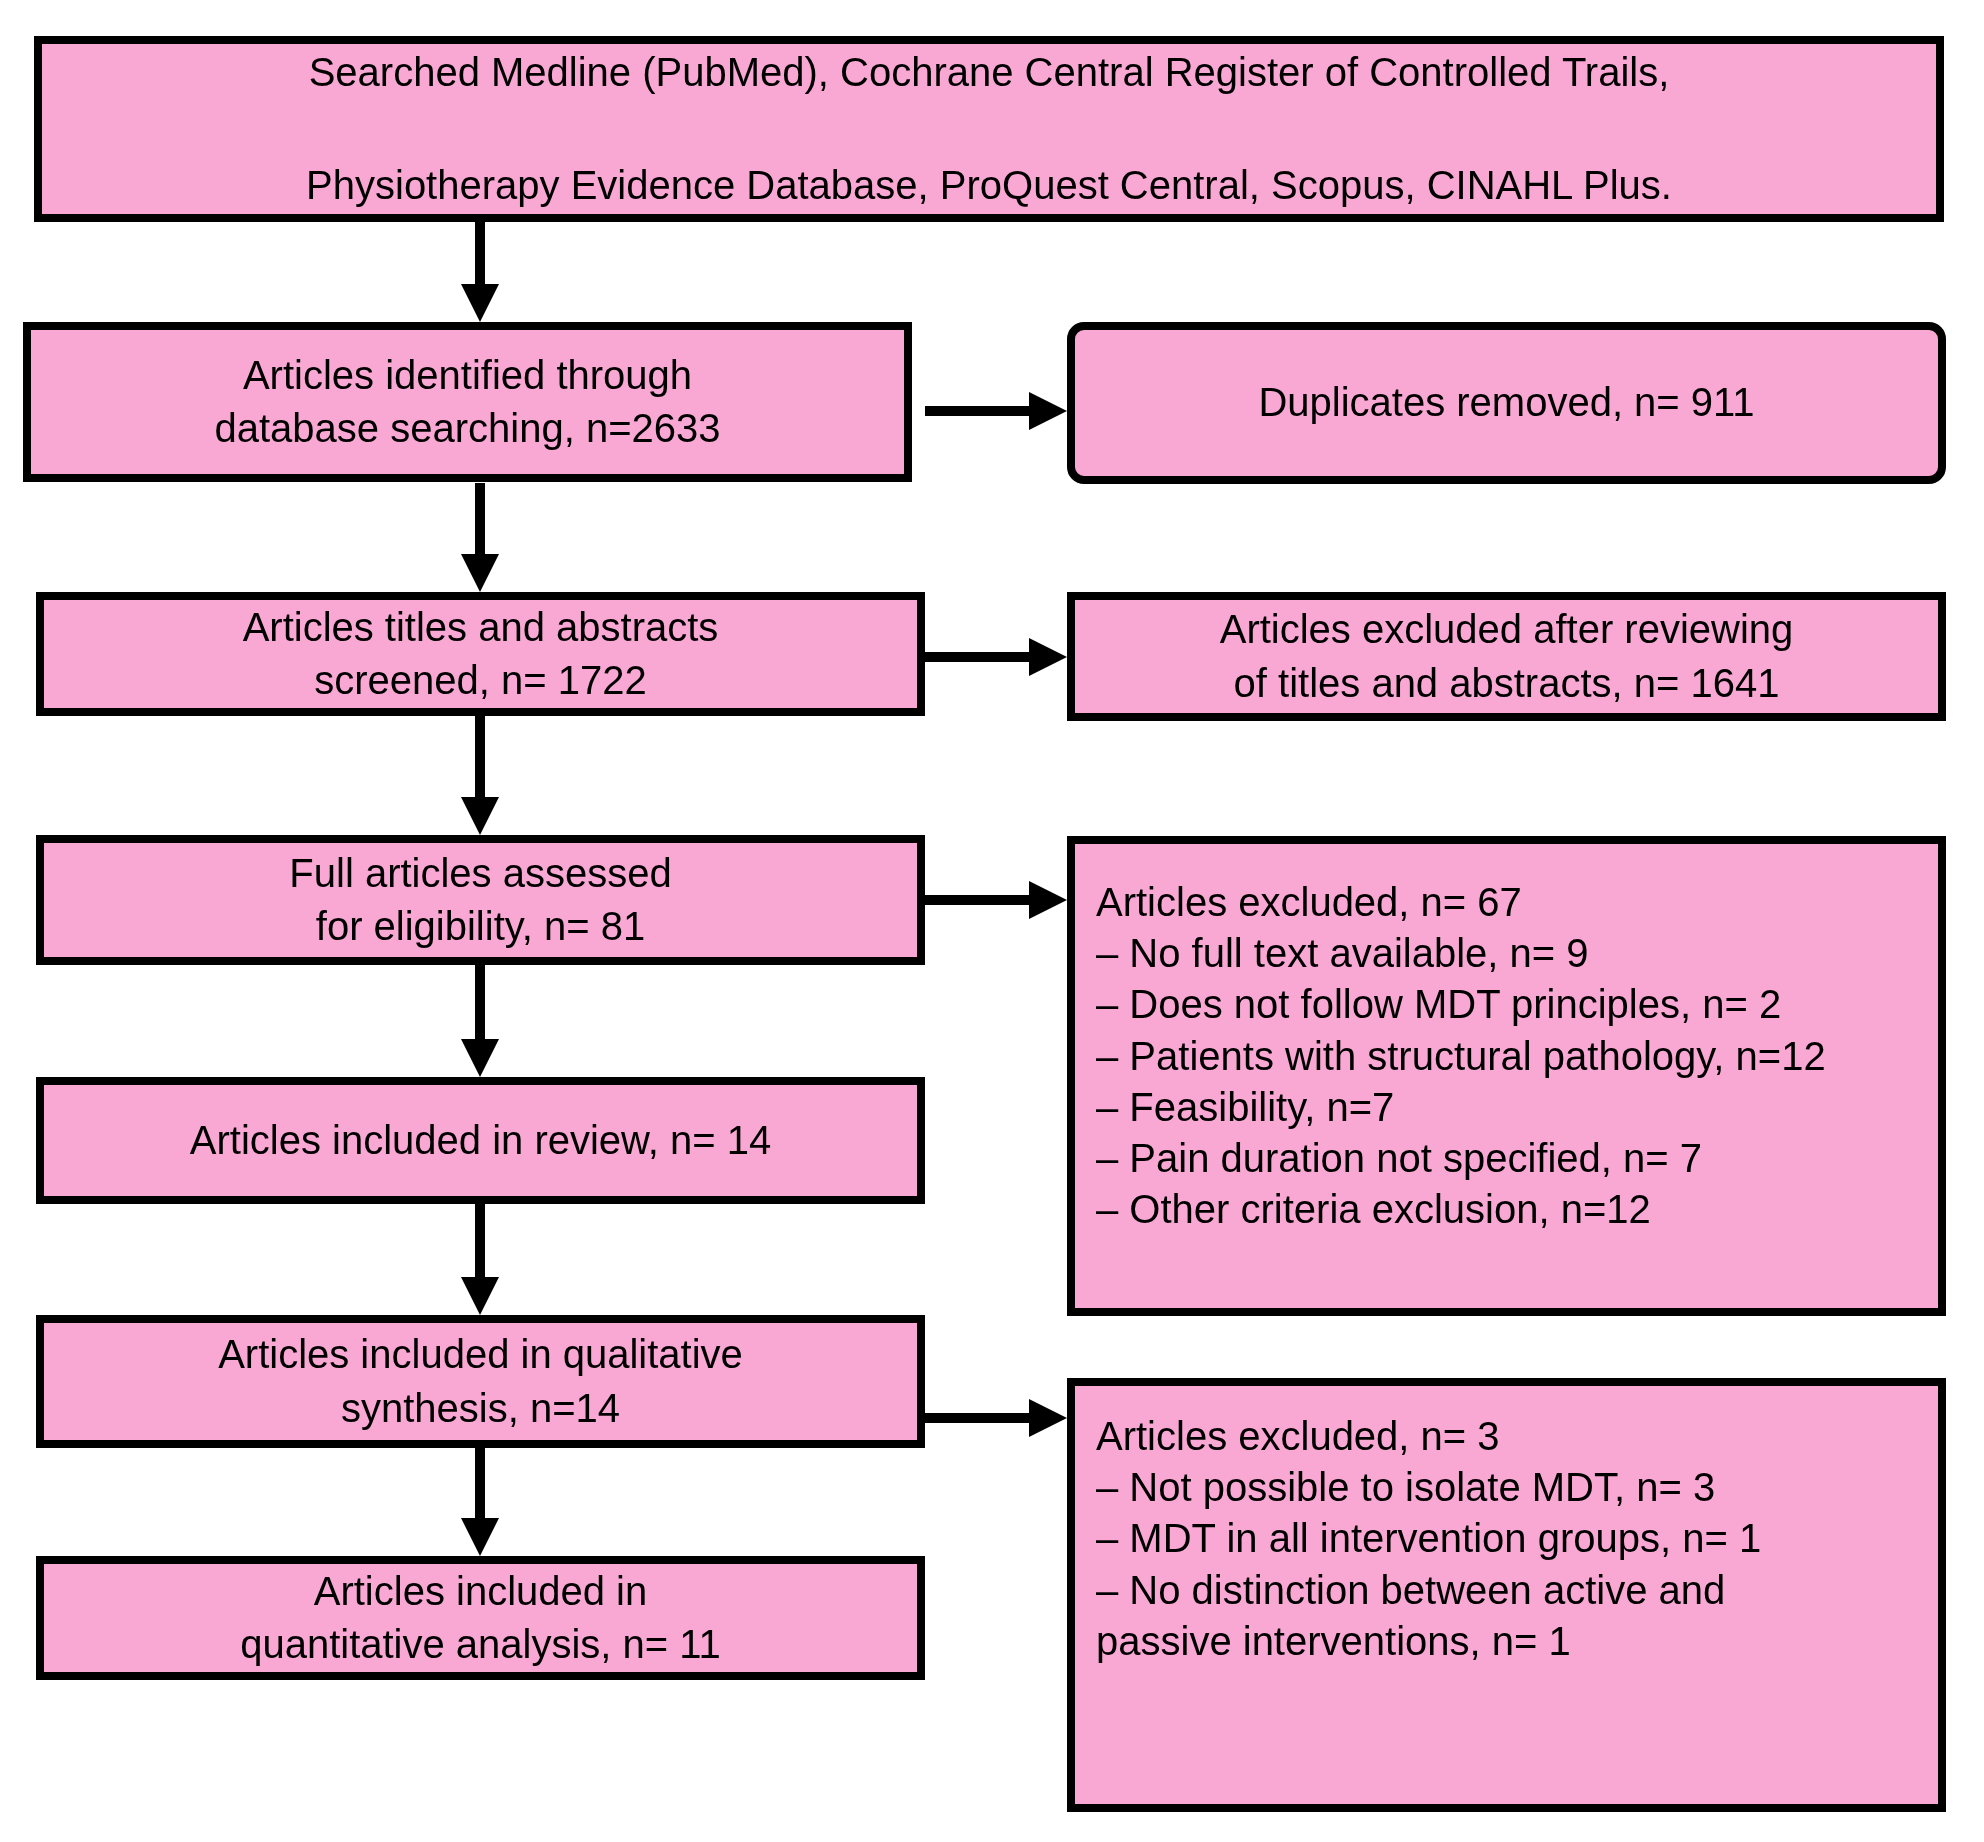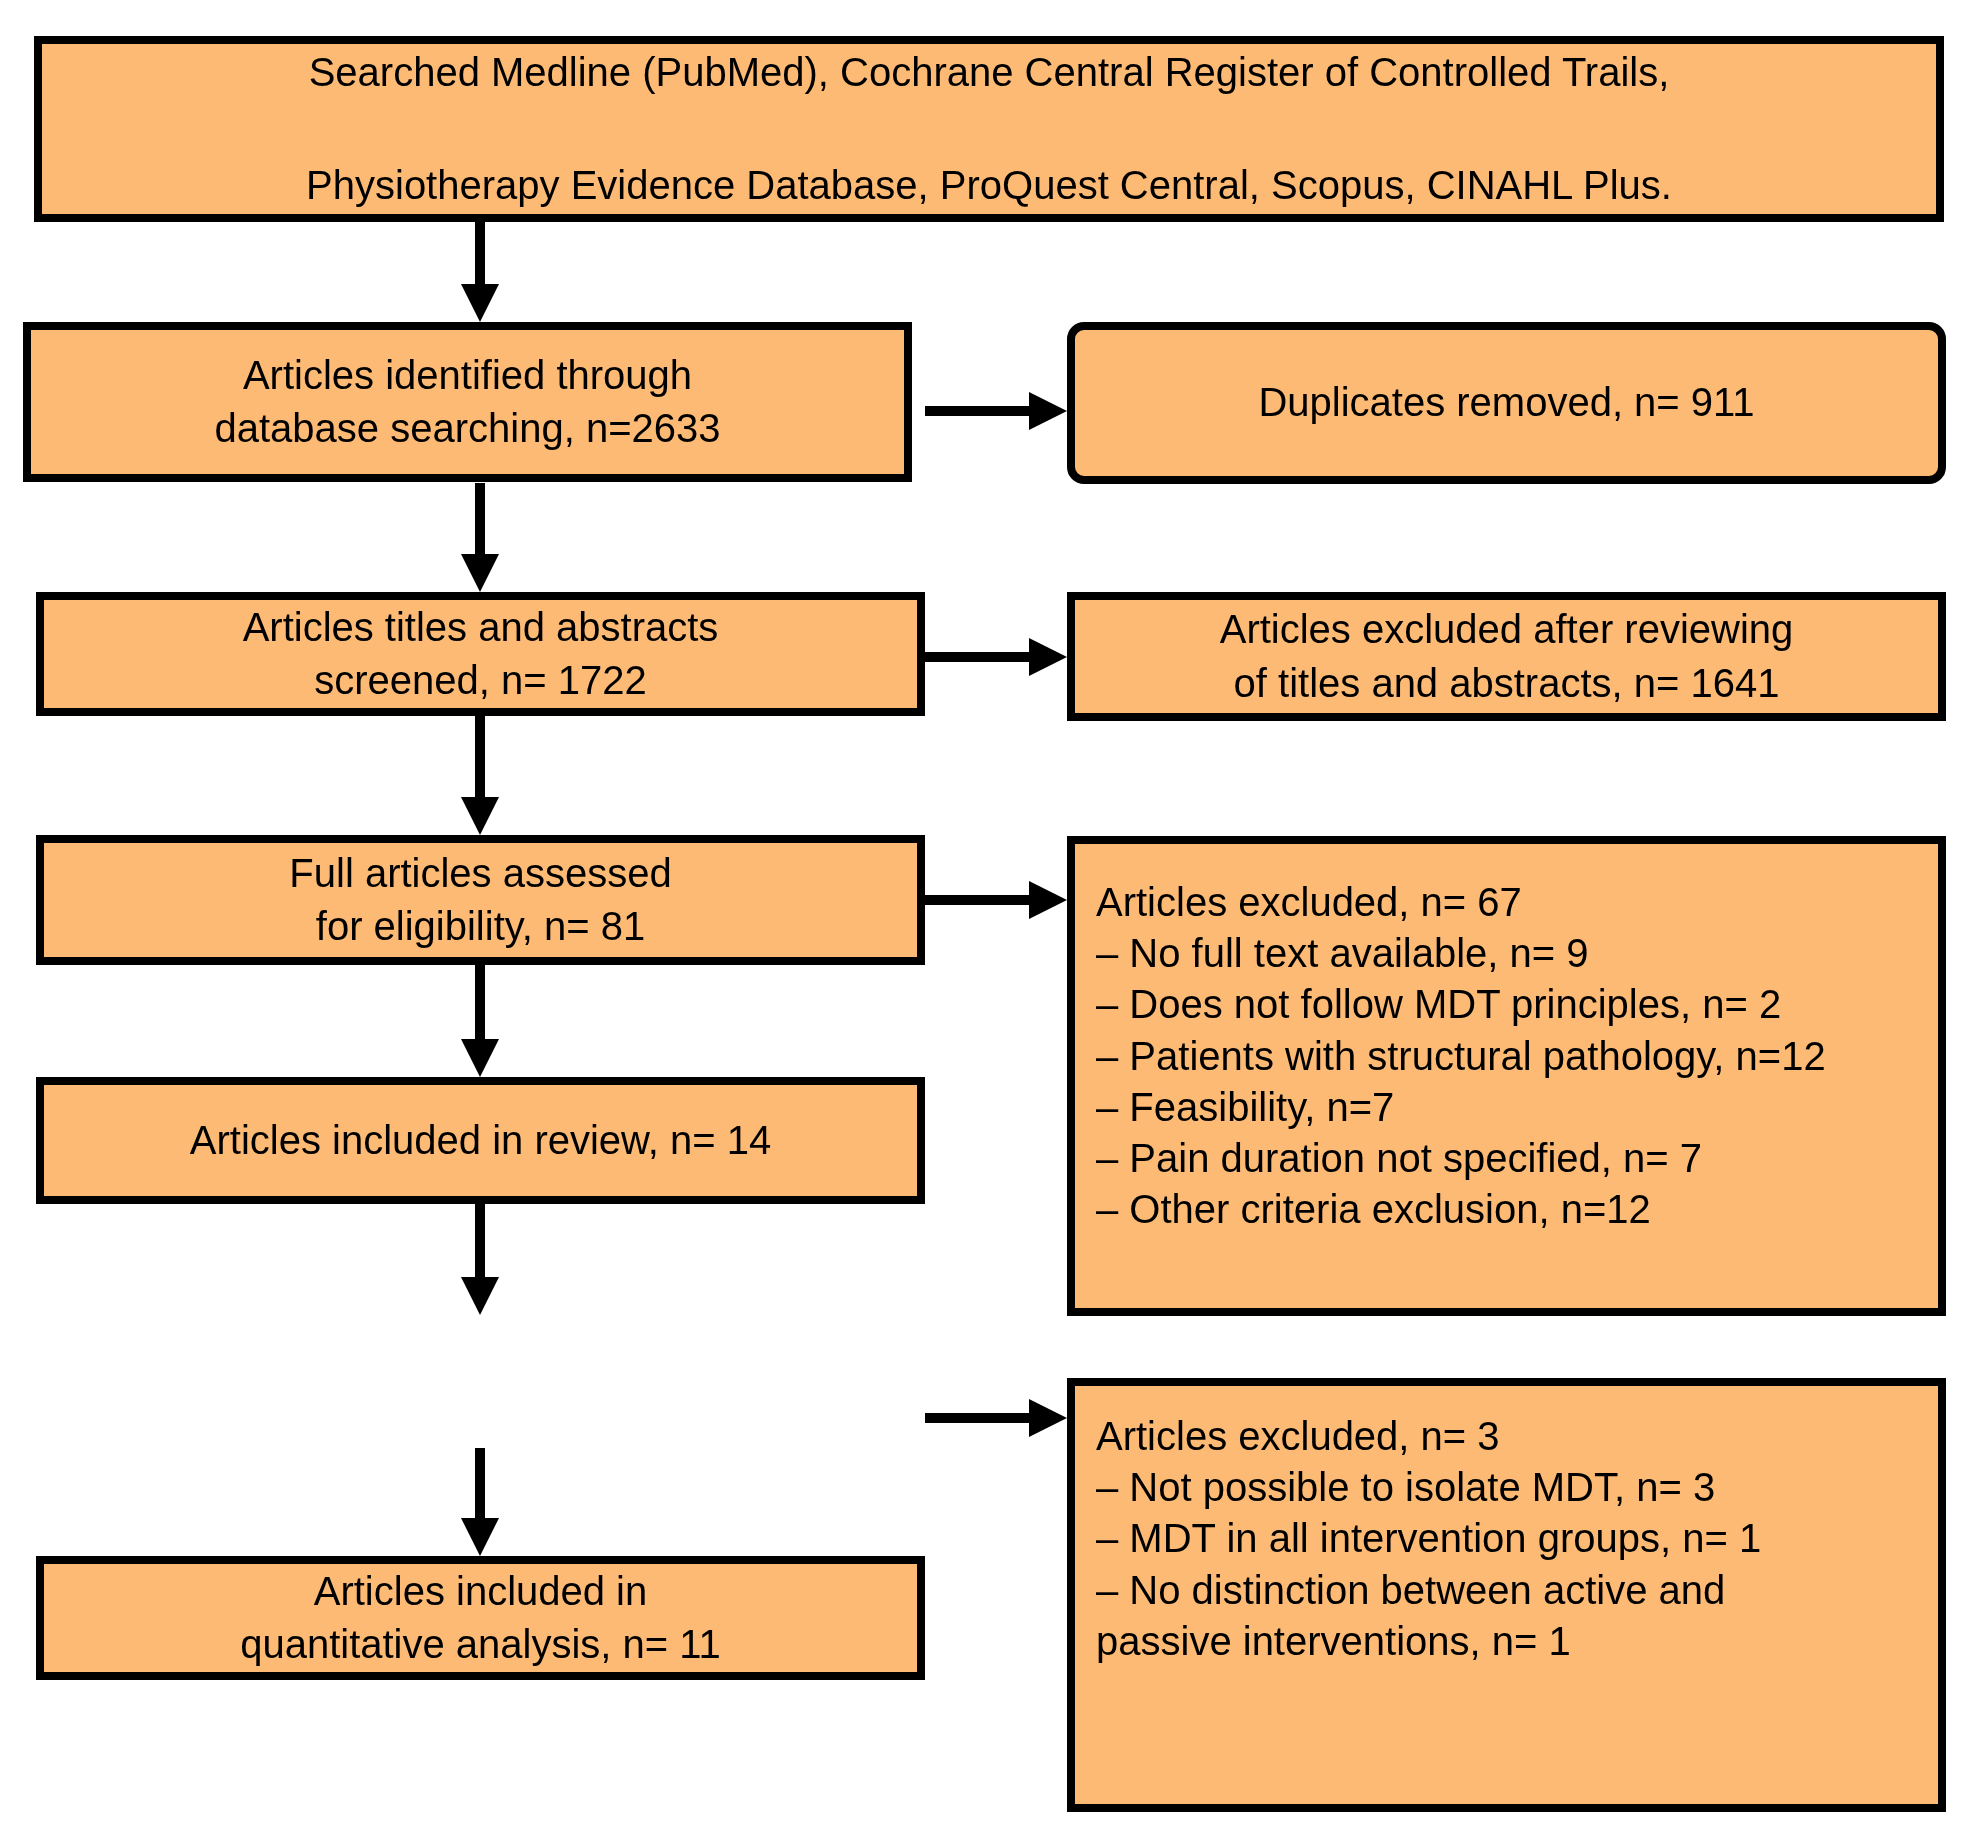--- a/index.html
+++ b/index.html
@@ -8,21 +8,21 @@
     width: 1985px;
     height: 1842px;
     background: #ffffff;
     font-family: "Liberation Sans", sans-serif;
     color: #000000;
   }
   .box {
     position: absolute;
     box-sizing: border-box;
     border: 8.8px solid #000000;
-    background: #fdba74;
+    background: #f9a8d4;
     font-size: 40px;
     color: #000000;
   }
   .box.center {
     display: flex;
     flex-direction: column;
     align-items: center;
     justify-content: center;
     text-align: center;
     line-height: 1.33;
@@ -134,20 +134,24 @@
 
   <div class="box center" style="left:36px; top:1077px; width:889px; height:127px;">
     <div class="line">Articles included in review, n= 14</div>
   </div>
 
   <div class="arrow-down" style="left:461px; top:1203px; height:112px;">
     <div class="shaft"></div>
     <div class="head"></div>
   </div>
 
+  <div class="box center" style="left:36px; top:1315px; width:889px; height:133px;">
+    <div class="line">Articles included in qualitative</div>
+    <div class="line">synthesis, n=14</div>
+  </div>
 
   <div class="arrow-right" style="left:925px; top:1399px; width:142px;">
     <div class="shaft"></div>
     <div class="head"></div>
   </div>
 
   <div class="box list" style="left:1067px; top:1378px; width:879px; height:434px; padding:25px 12.5px 0 21px;">
     <div class="line">Articles excluded, n= 3</div>
     <div class="line">– Not possible to isolate MDT, n= 3</div>
     <div class="line">– MDT in all intervention groups, n= 1</div>

